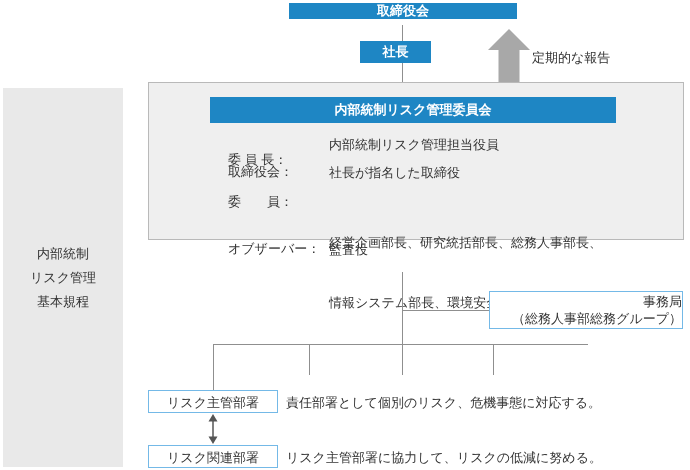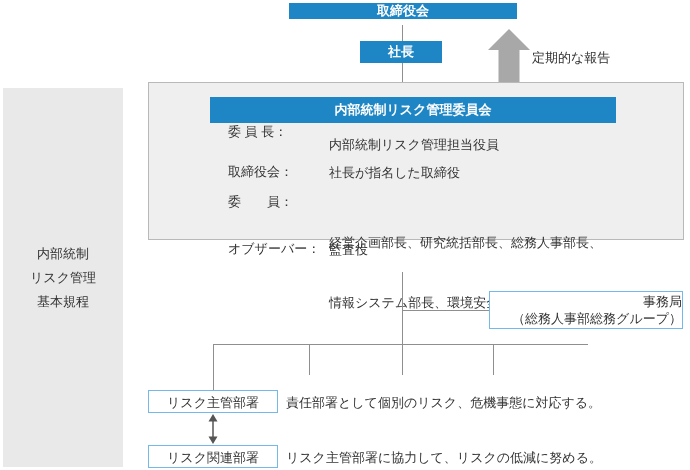--- a/index.html
+++ b/index.html
@@ -25,21 +25,21 @@
 <body>
 
 <div class="canvas">
 
   <div class="abs bluebox" style="left:289px;top:3px;width:228px;height:16px;">
     <span>取締役会</span>
   </div>
 
   <div class="abs line vline" style="left:402px;top:25px;height:16px;"></div>
 
-  <div class="abs bluebox" style="left:360px;top:41px;width:82px;height:22px;">
+  <div class="abs bluebox" style="left:360px;top:41px;width:71px;height:22px;">
     <span>社長</span>
   </div>
 
   <div class="abs line vline" style="left:402px;top:63px;height:19px;"></div>
 
   <svg class="abs" style="left:488px;top:29px;" width="42" height="56">
     <polygon points="21,0 42,21 0,21" fill="#a8a8a8"></polygon>
     <rect x="10.5" y="21" width="21" height="35" fill="#a8a8a8"></rect>
   </svg>
   <div class="abs sidebar" style="left:3px;top:88px;width:120px;height:379px;">
@@ -48,21 +48,21 @@
     <span>基本規程</span>
   </div>
 
   <div class="abs note" style="left:532px;top:49px;">定期的な報告</div>
 
   <div class="abs panel" style="left:148px;top:82px;width:536px;height:158px;">
     <div class="abs bluebox" style="left:61px;top:14px;width:406px;height:26px;">
       <span>内部統制リスク管理委員会</span>
     </div>
 
-    <span class="rowlabel" style="top:40px;">委 員 長：</span>
+    <span class="rowlabel" style="top:68px;">委 員 長：</span>
     <span class="rowvalue" style="top:52px;">内部統制リスク管理担当役員</span>
 
     <span class="rowlabel" style="top:80px;">取締役会：</span>
     <span class="rowvalue" style="top:80px;">社長が指名した取締役</span>
 
     <span class="rowlabel" style="top:110px;">委　　員：</span>
     <div class="rowvalue" style="top:110px;">
       <div>経営企画部長、研究統括部長、総務人事部長、</div>
       <div>情報システム部長、環境安全品質保証部長</div>
     </div>

